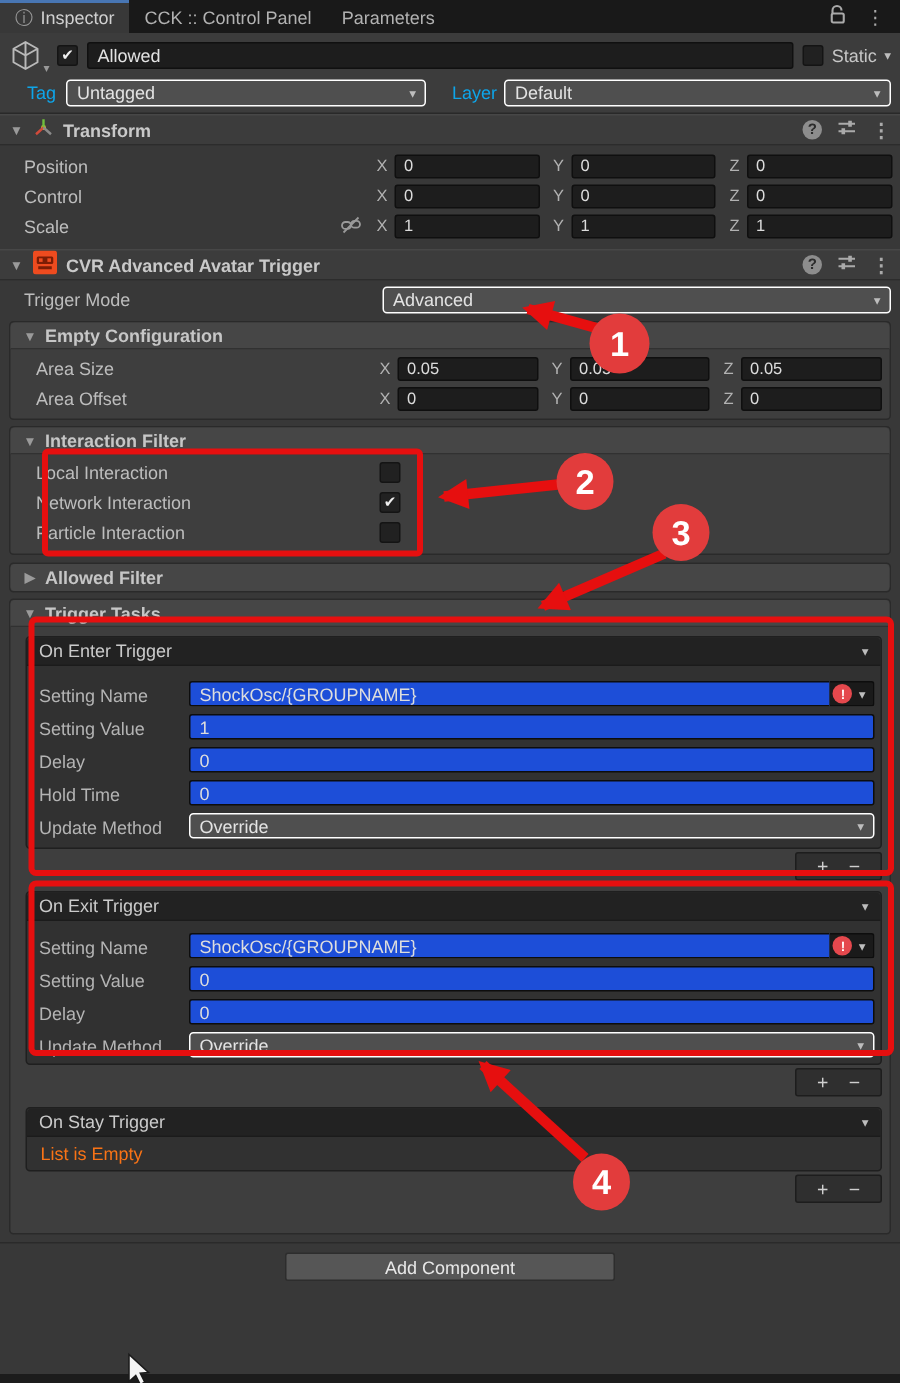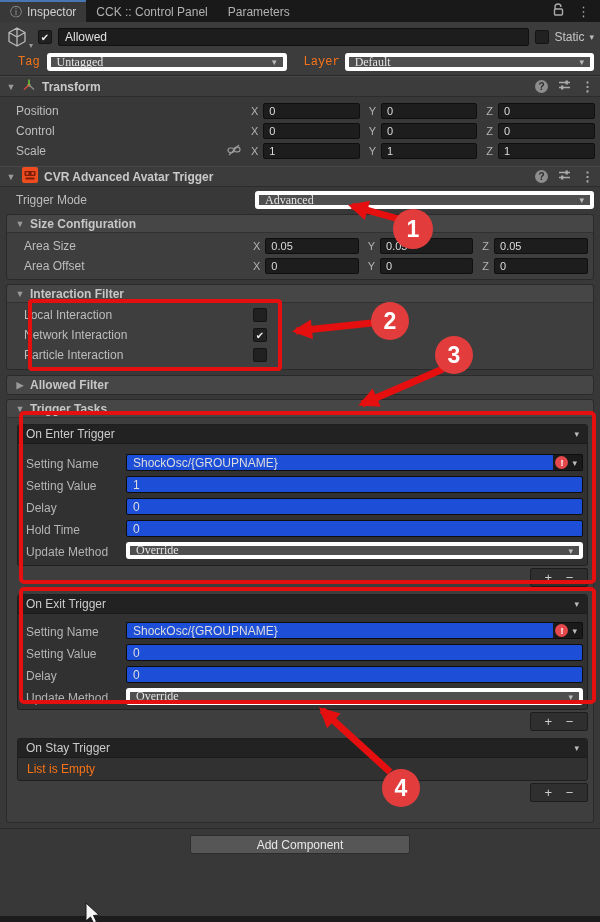--- a/index.html
+++ b/index.html
@@ -21,23 +21,23 @@
   .go-row1 { display:flex; align-items:center; height:22px; gap:6px; }
   .cubewrap { position:relative; width:26px; height:22px; }
   .cubewrap .subarr { position:absolute; right:-1px; bottom:-2px; font-size:8px; color:#999; }
   .chk { width:14px; height:14px; background:#212121; border:1px solid #141414; border-radius:2px;
          color:#efefef; font-size:10px; display:flex; align-items:center; justify-content:center; }
   .namefield { flex:1; height:18px; background:#1d1d1d; border:1px solid #101010; border-radius:2px;
                color:#e2e2e2; padding:0 6px; display:flex; align-items:center; }
   .staticgrp { display:flex; align-items:center; gap:5px; color:#c6c6c6; }
   .arr { color:#bdbdbd; font-size:9px; }
   .go-row2 { display:flex; align-items:center; gap:5px; height:20px; margin-top:4px; }
-  .lbl { color:#f97316;font-family:Liberation Mono, monospace; }
-  .dd { background:#4f4f4f; border:4px solid #ffffff; border-radius:3px; height:18px;
-        display:flex; align-items:center; padding:0 6px; color:#e3e3e3; gap:4px;font-family:Liberation Serif, serif; }
+  .lbl { color:#0ea5e9; }
+  .dd { background:#4f4f4f; border:1px solid #ffffff; border-radius:3px; height:18px;
+        display:flex; align-items:center; padding:0 6px; color:#e3e3e3; gap:4px; }
   .dd .arr { margin-left:auto; }
   .dd-tag { width:240px; margin-left:2px; }
   .dd-layer { flex:1; }
   
   .chead { height:21px; background:#3c3c3c; border-top:1px solid #474747; border-bottom:1px solid #2c2c2c;
            display:flex; align-items:center; gap:6px; padding:0 6px; font-weight:bold; color:#c9c9c9; }
   .fold { color:#9a9a9a; font-size:9px; width:10px; text-align:center; }
   .hicons { margin-left:auto; display:flex; align-items:center; gap:10px; }
   .qicon { width:13px; height:13px; border-radius:50%; background:#8d8d8d; color:#2c2c2c; font-size:10px;
            font-weight:bold; display:flex; align-items:center; justify-content:center; }
@@ -270,21 +270,21 @@
       <span class="plabel">Trigger Mode</span>
       <span class="dd" style="flex:1">
         <span>Advanced</span>
         <span class="arr">▾</span>
       </span>
     </div>
 
     <div class="grp">
       <div class="grp-h">
         <span class="fold">▼</span>
-        <span>Size Configuration</span>
+        <span>Empty Configuration</span>
       </div>
       <div class="areabody">
         <div class="vrow">
           <span class="vlabel">
               <span>Area Size</span>
             </span>
           <span class="ax">
               <span class="axl">X</span>
               <span class="nf">0.05</span>
             </span>

